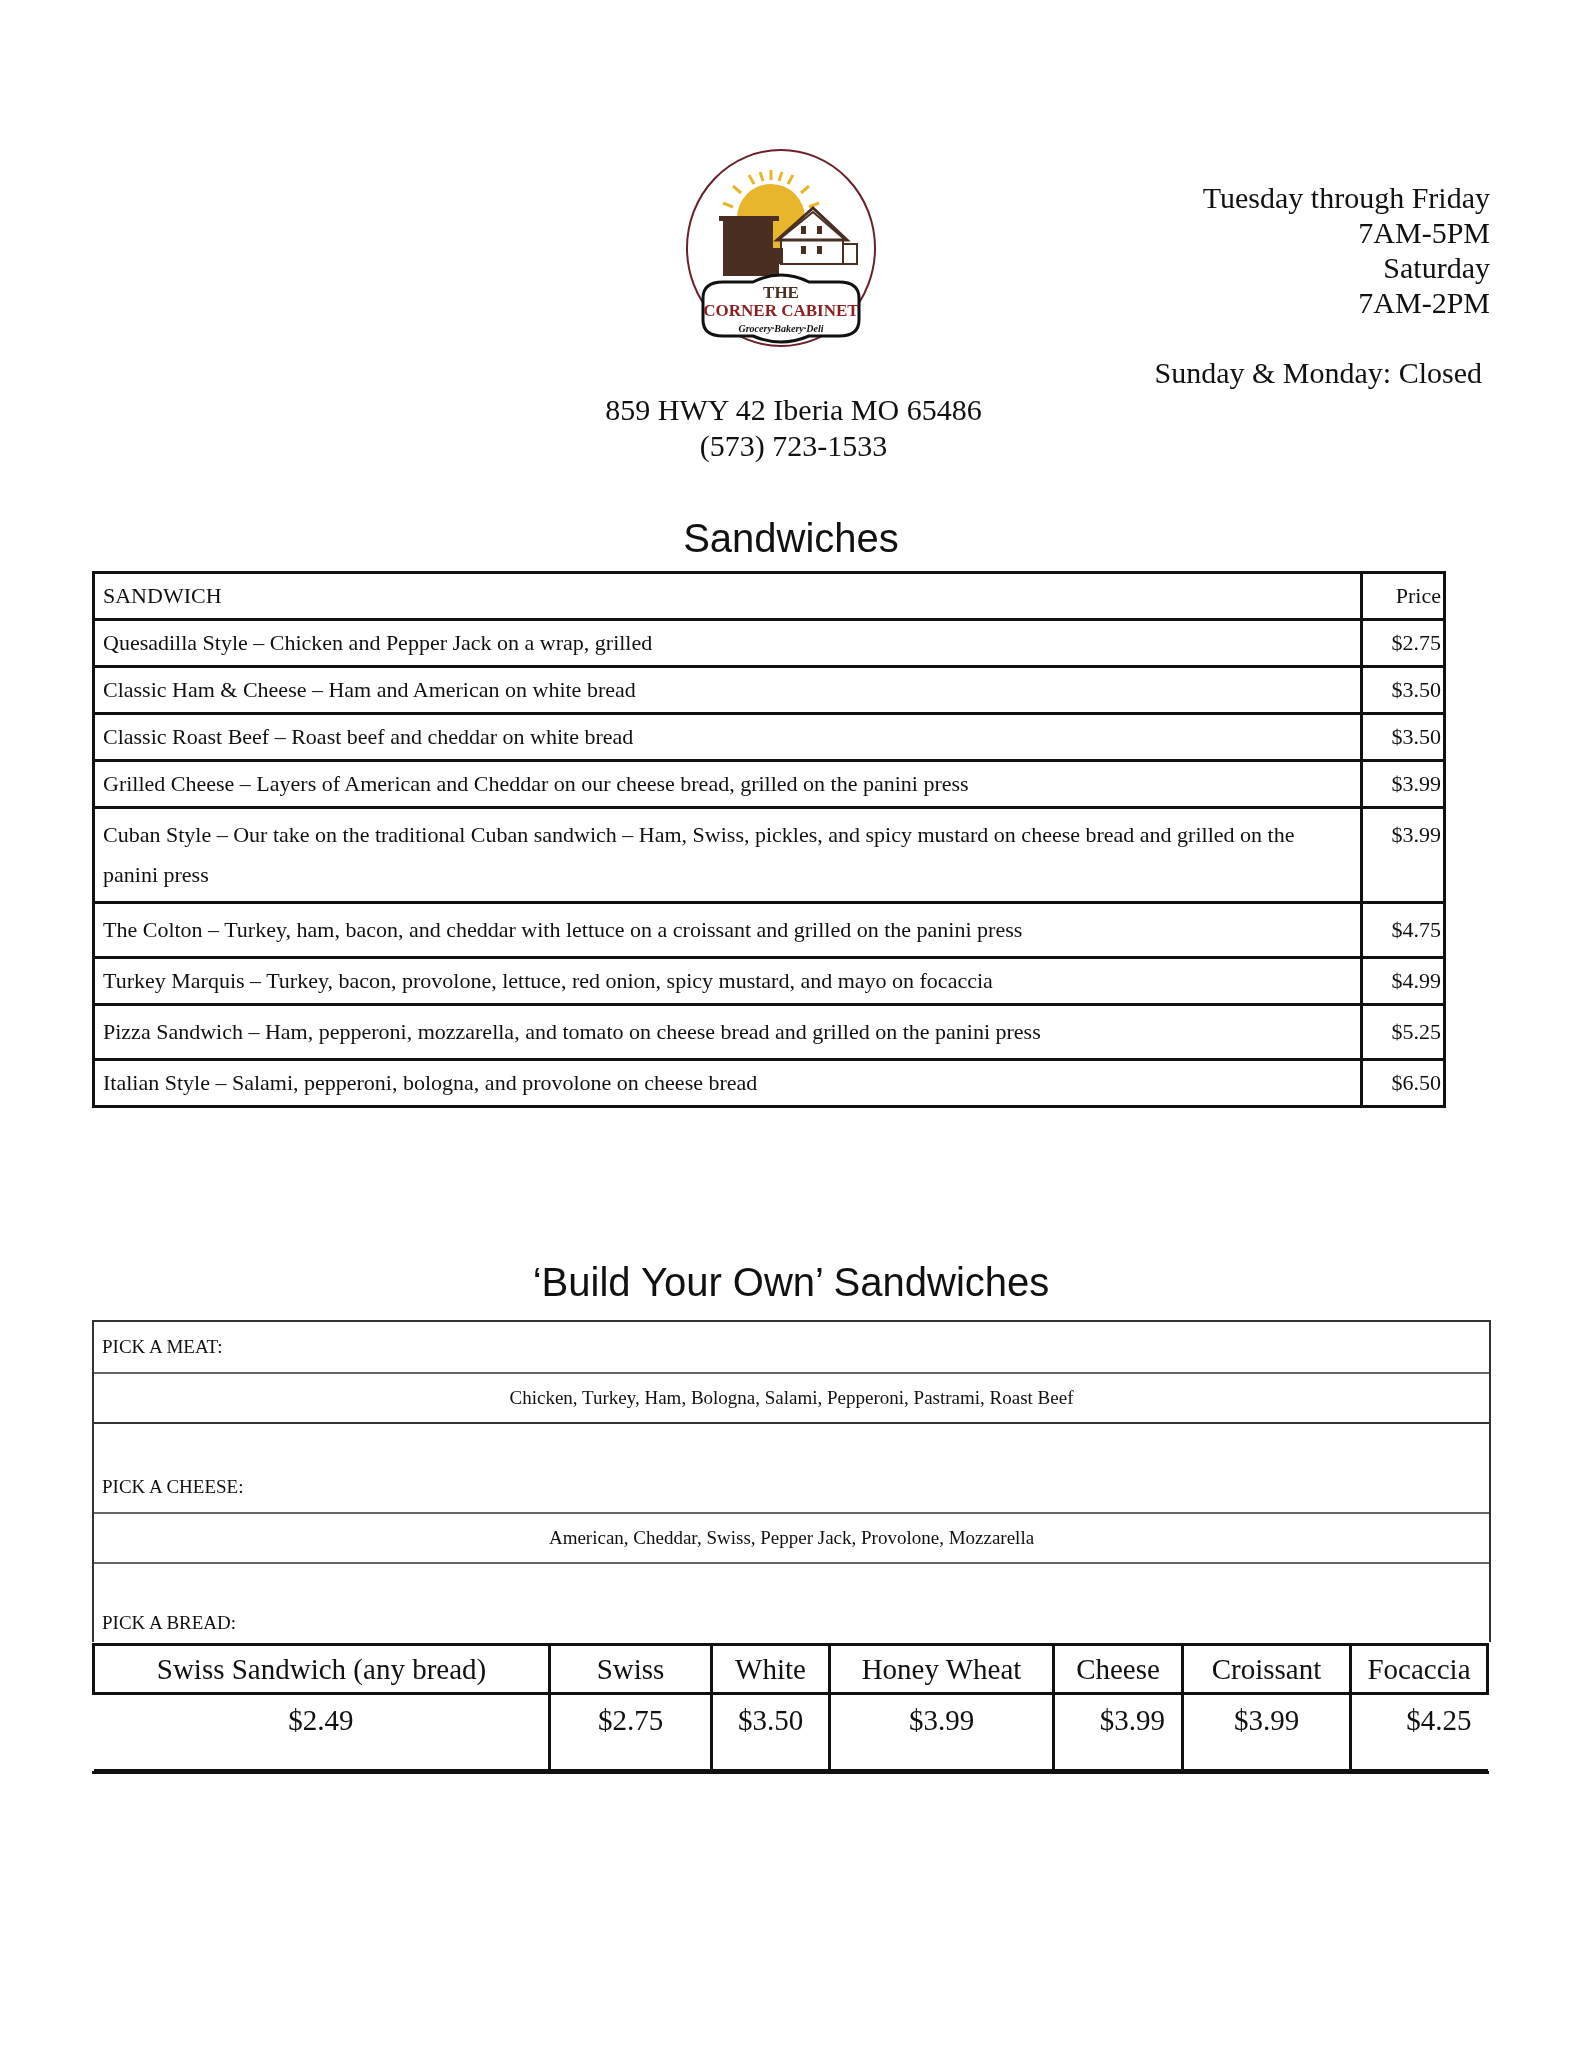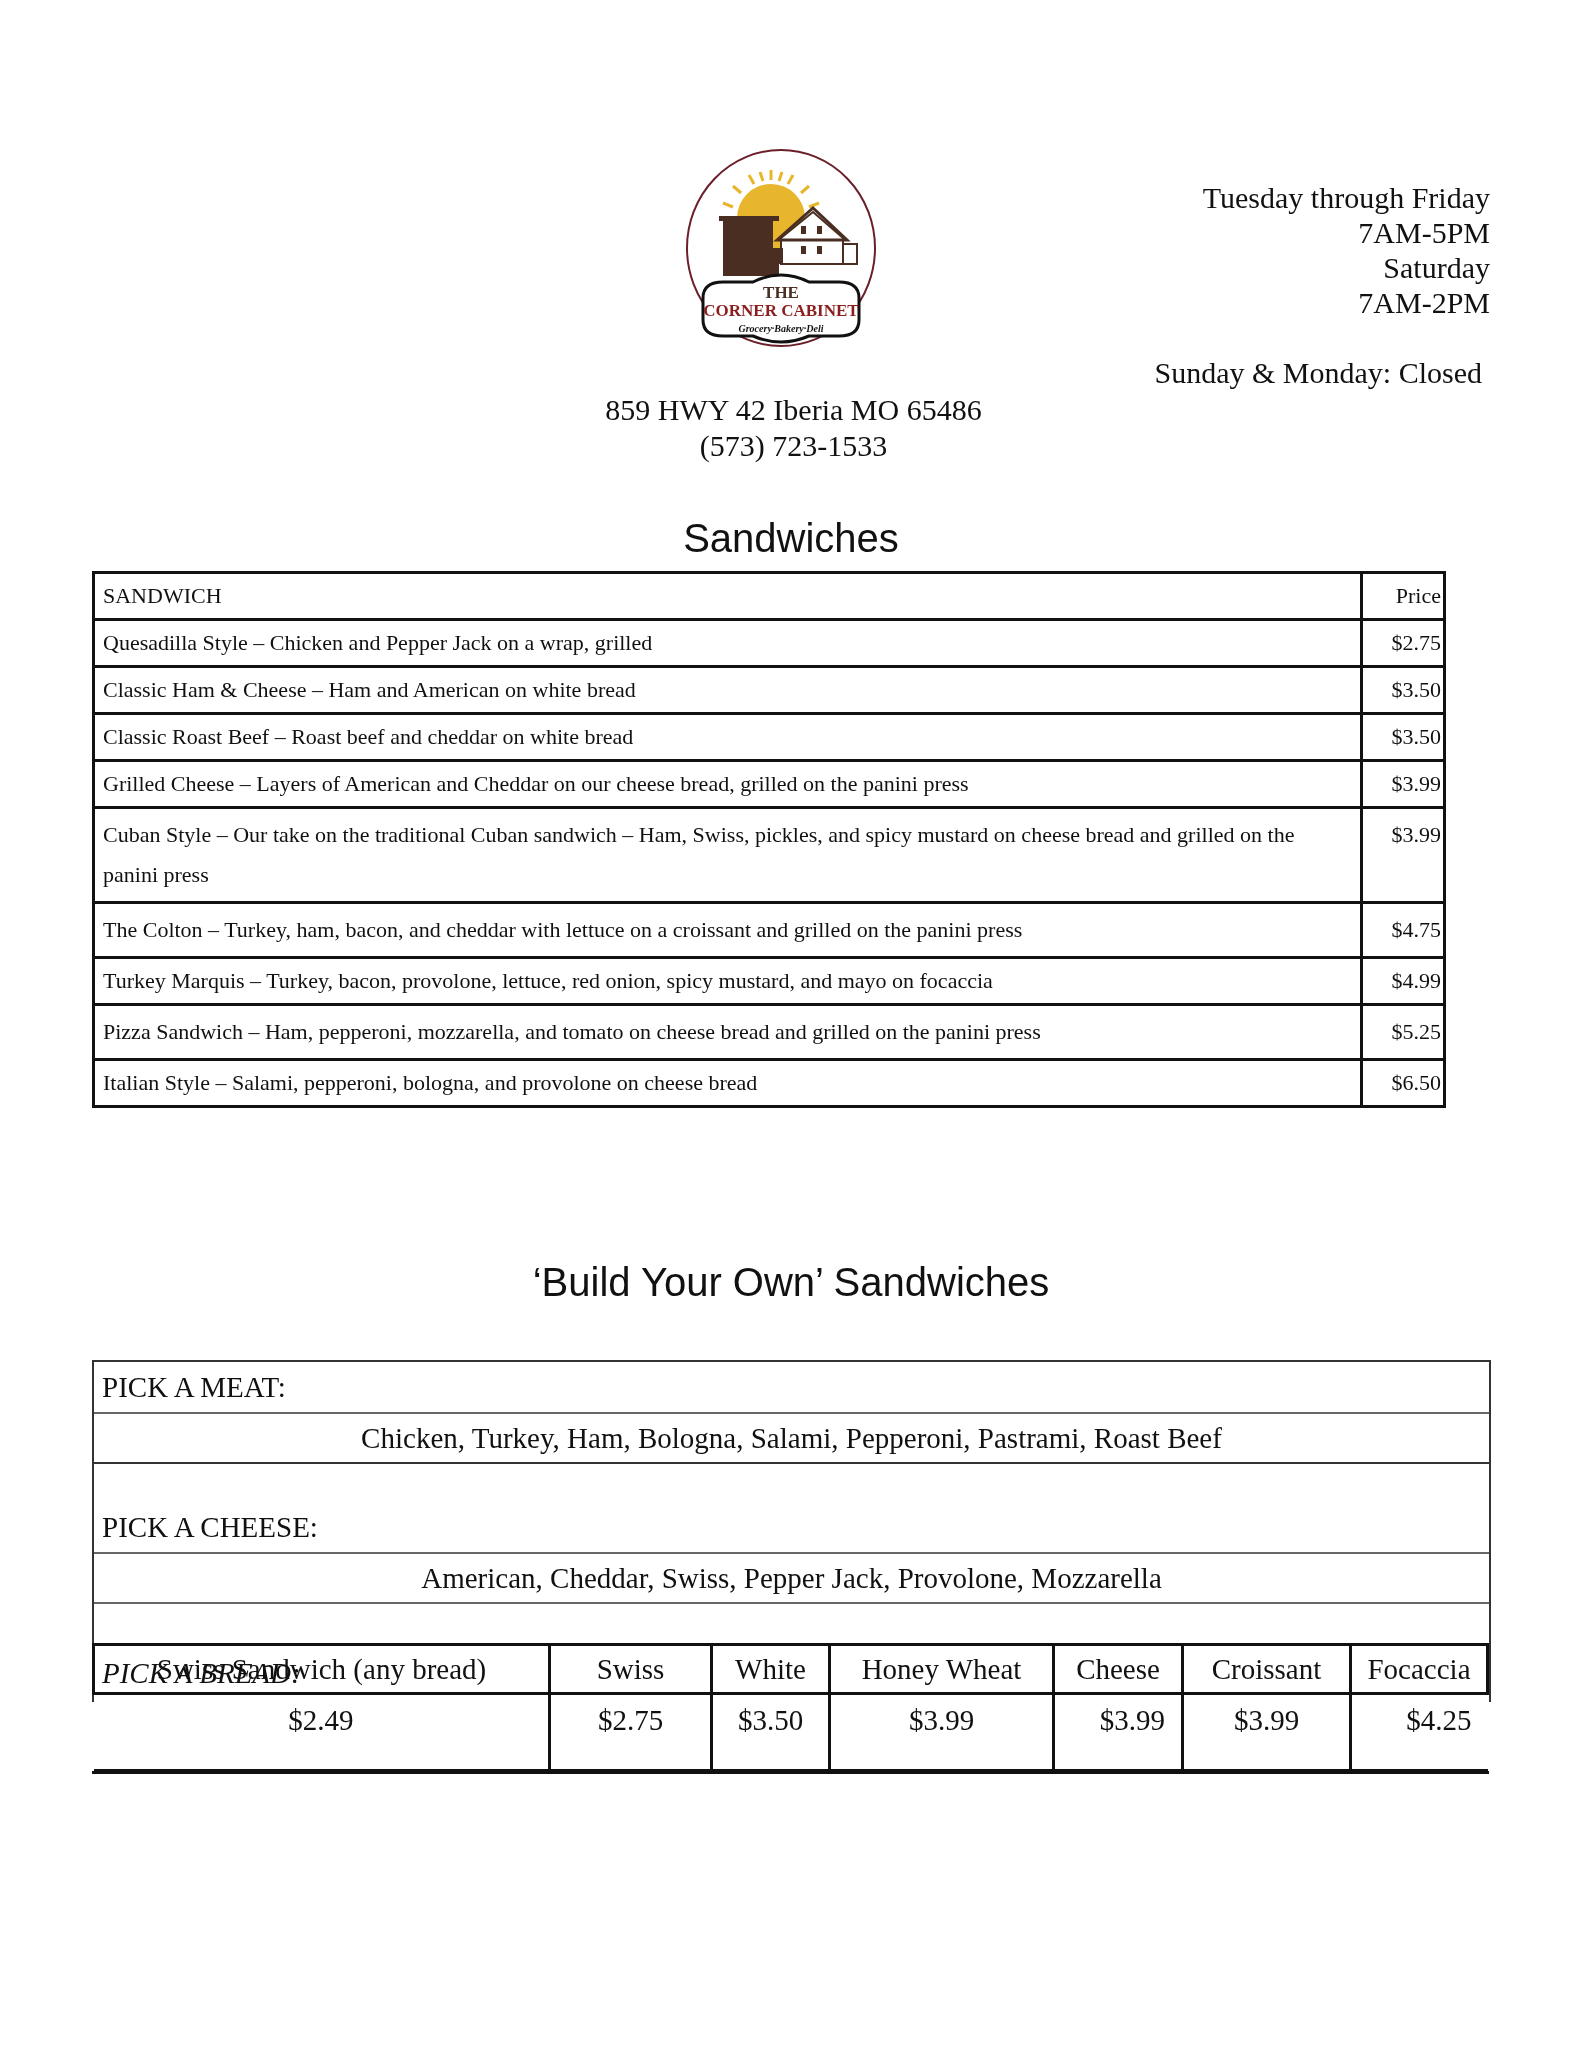--- a/index.html
+++ b/index.html
@@ -31,27 +31,27 @@
     }
     table.menu td {
       border: 3px solid #111; padding: 6px 8px 6px 8px; vertical-align: top; line-height: 40px;
     }
     table.menu td.price { width: 74px; text-align: right; padding: 6px 2px 6px 4px; }
     table.menu tr.single td { padding-top: 2px; padding-bottom: 2px; height: 40px; }
     table.menu tr.double td { line-height: 40px; }
 
     .byo {
       position: absolute; left: 92px; top: 1320px; width: 1395px;
-      border: 2px solid #333; border-bottom: none; font-size: 29px; margin-top: 40px;
+      border: 2px solid #333; border-bottom: none; font-size: 19px;
     }
     .byo .label-row { padding: 4px 8px; height: 42px; line-height: 42px; border-bottom: 2px solid #666; }
     .byo .label-row.tall { height: 80px; line-height: 118px; }
     .byo .options-row { text-align: center; height: 48px; line-height: 48px; border-bottom: 2px solid #333; }
     .byo .options-row.last { border-bottom: 2px solid #666; }
-    .byo .bread-label { padding: 10px 8px; height: 78px; line-height: 118px; font-style: italic; }
+    .byo .bread-label { padding: 0 8px; height: 78px; line-height: 118px; }
 
     table.bread {
       position: absolute; left: 92px; top: 1643px; width: 1397px;
       border-collapse: collapse; font-size: 29px; text-align: center;
     }
     table.bread th, table.bread td {
       border: 3px solid #111; font-weight: normal;
     }
     table.bread th { height: 44px; line-height: 44px; }
     table.bread td { height: 72px; vertical-align: top; line-height: 48px; }

